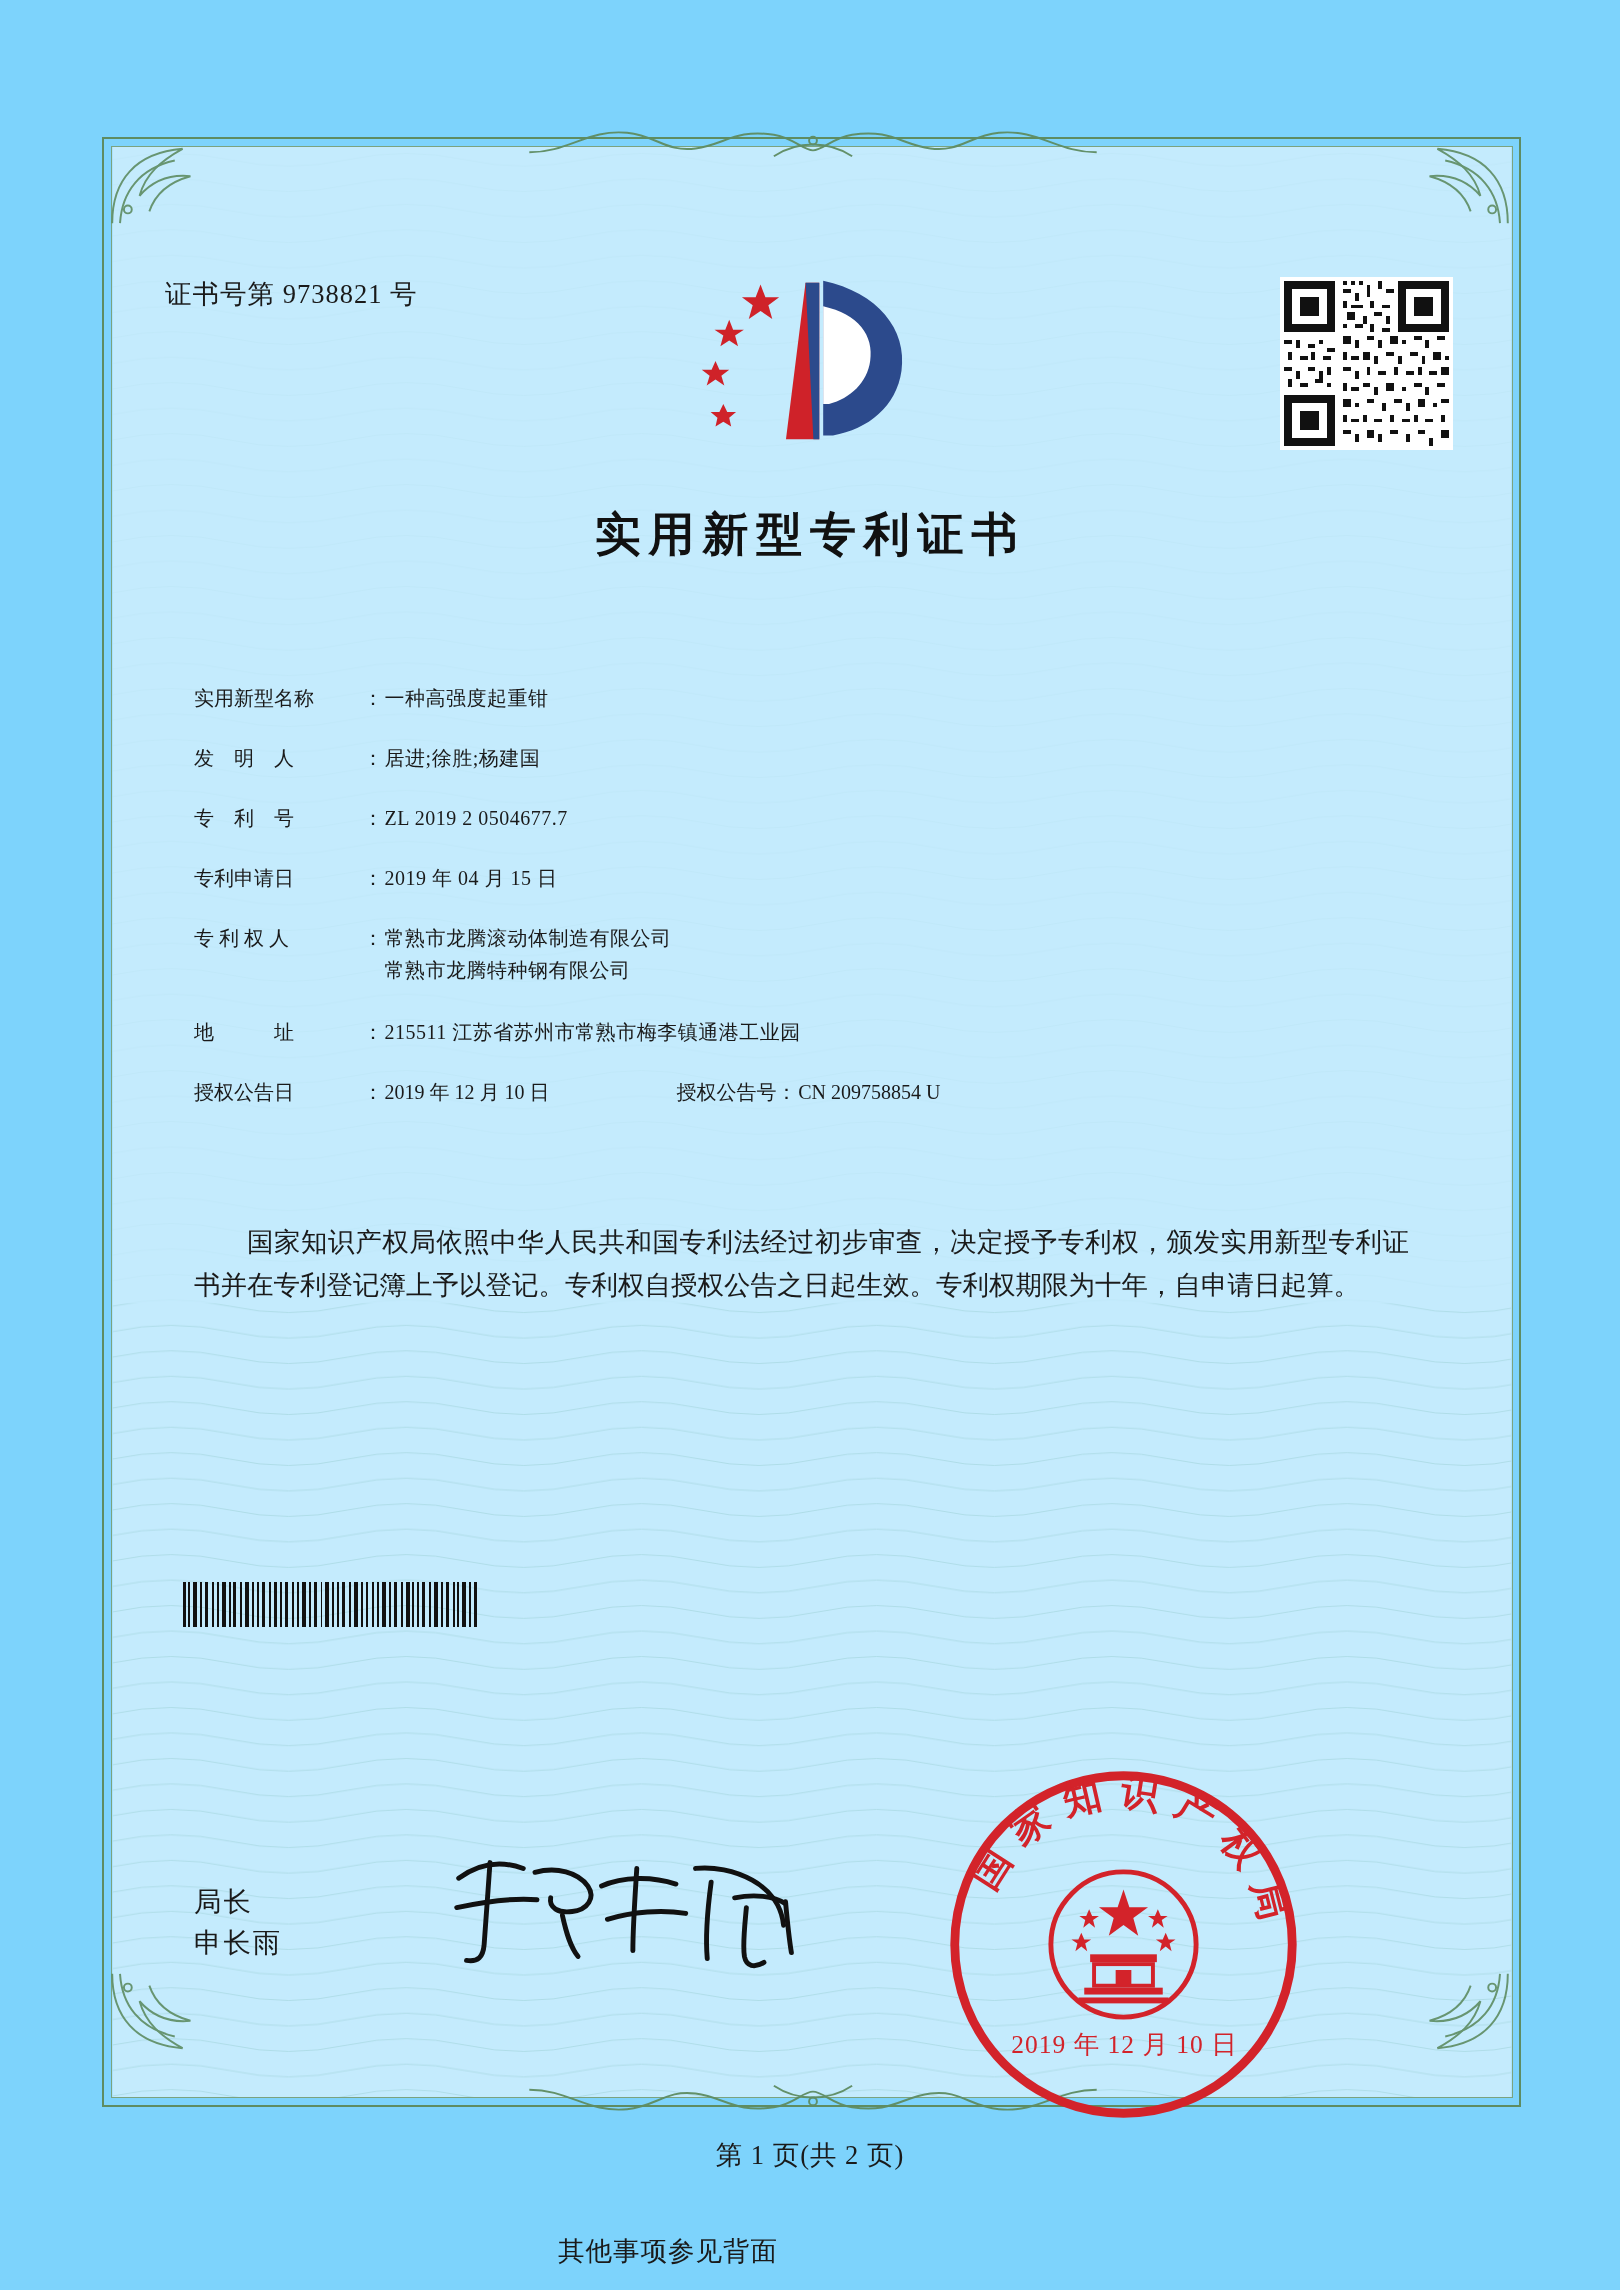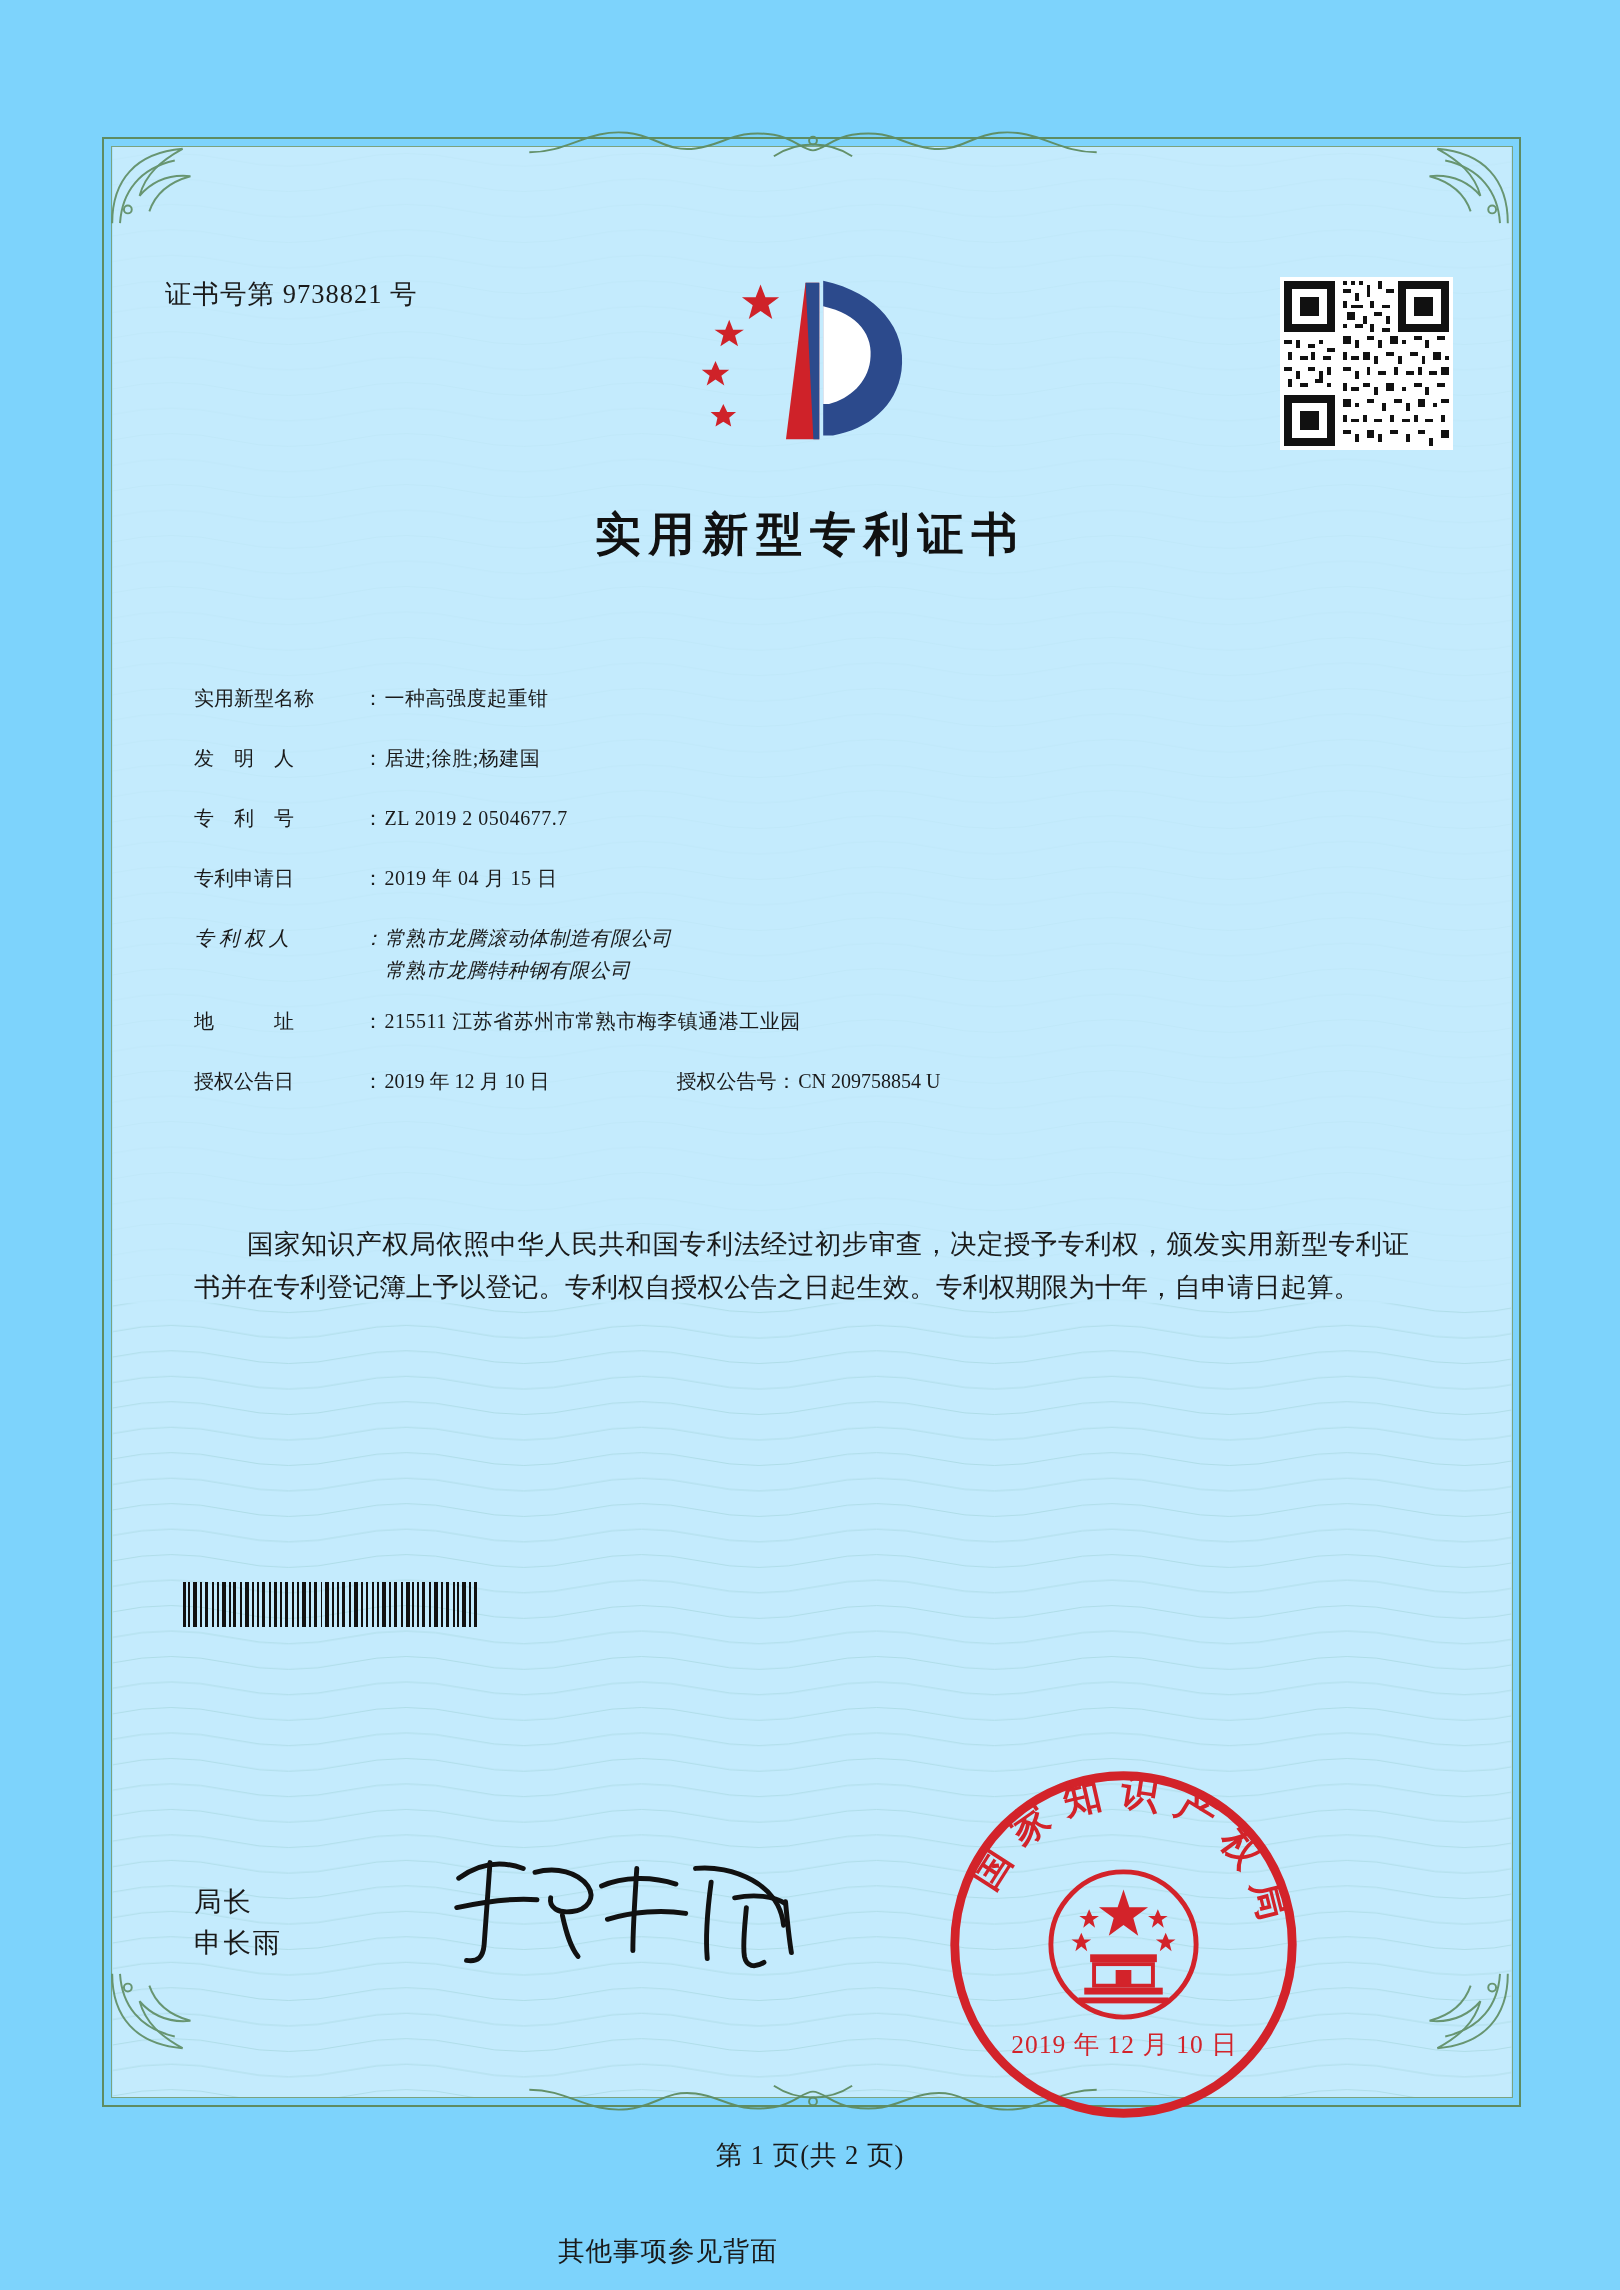--- a/index.html
+++ b/index.html
@@ -154,21 +154,21 @@
     flex: 0 0 21.6px;
   }
   .field-value {
     flex: 1 1 auto;
     letter-spacing: 0.5px;
   }
   .field-value .sub-line {
     display: block;
     margin-top: 11.8px;
   }
-  .row-tight { margin-bottom: 31px; font-style: italic; }
+  .row-tight { margin-bottom: 42px; }
   .pair-gap {
     width: 127px;
     flex: 0 0 127px;
   }
   .pair-label {
     flex: 0 0 auto;
   }
 
   
   .paragraphs {
@@ -176,20 +176,21 @@
     left: 194px;
     top: 1223px;
     width: 1215px;
     font-size: 26.5px;
     line-height: 1.62;
     text-align: justify;
   }
   .paragraphs p {
     margin: 0 0 5.9px 0;
     text-indent: 53px;
+    font-family: Liberation Mono, monospace;
   }
 
   
   .barcode {
     position: absolute;
     left: 182px;
     top: 1582px;
     width: 412px;
     height: 45px;
   }

